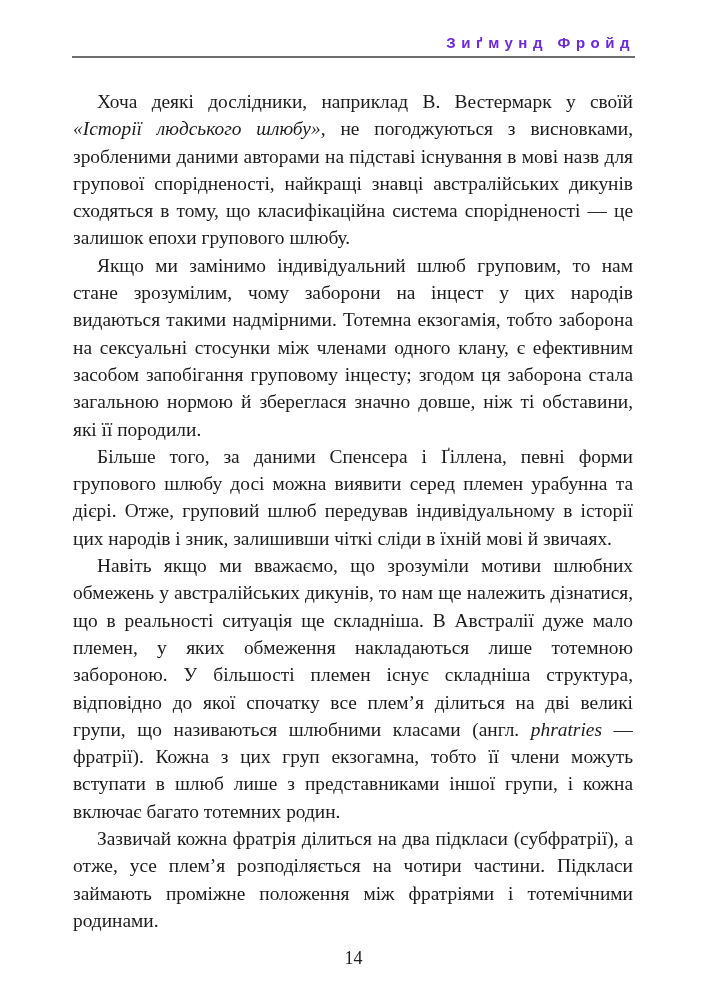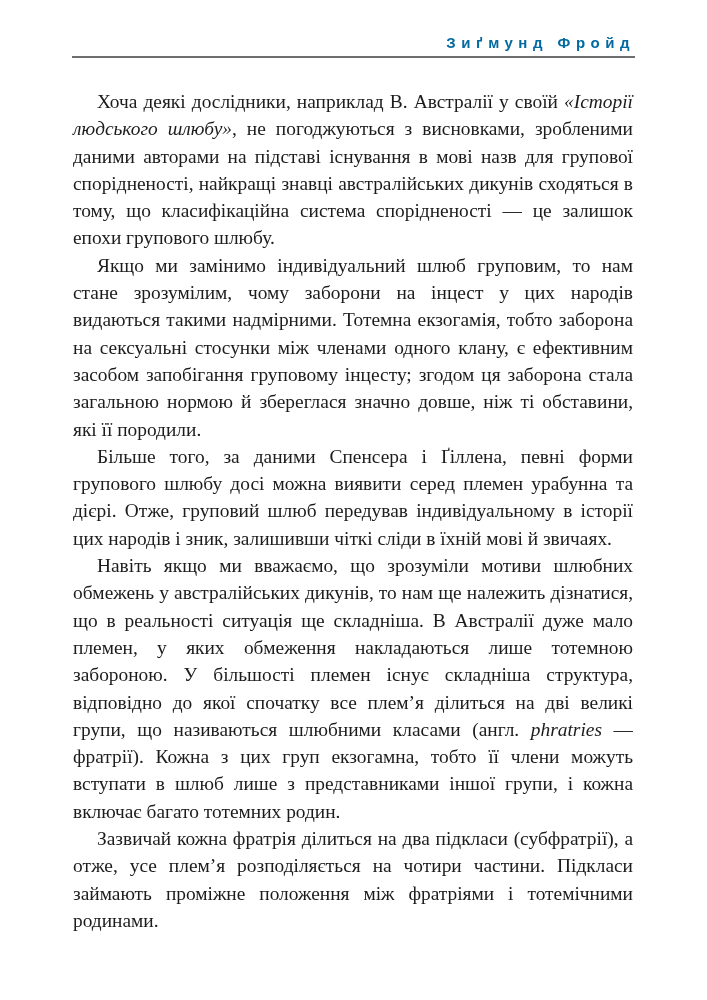--- a/index.html
+++ b/index.html
@@ -4,21 +4,21 @@
   <style>
     html, body { margin: 0; padding: 0; background: #ffffff; }
     body { width: 707px; height: 1000px; position: relative; overflow: hidden; }
     .page { position: absolute; left: 0; top: 0; width: 707px; height: 1000px; background: #ffffff; }
     .running-head {
       position: absolute; left: 72px; width: 563px; top: 30px; height: 26px;
       border-bottom: 2px solid #6e6e6e;
       text-align: right;
       font-family: "Liberation Sans", sans-serif;
       font-weight: bold; font-size: 15px; letter-spacing: 5.5px;
-      color: #0369a1; line-height: 26px;
+      color: #6d28d9; line-height: 26px;
     }
     .body-text {
       position: absolute; left: 73px; top: 88px; width: 560px;
       font-family: "Liberation Serif", serif;
       font-size: 19.4px; line-height: 27.3px; color: #1c1c1c;
       text-align: justify;
     }
     .body-text p { margin: 0; text-indent: 24px; }
     .body-text p.cont { text-indent: 0; }
     .body-text .it { font-style: italic; margin-top: 44px; }
@@ -28,30 +28,31 @@
     }
   </style>
 </head>
 <body>
 
 <div class="page">
   <div class="running-head">Зиґмунд Фройд</div>
 
   <div class="body-text">
     <p>
-      <span>Хоча деякі дослідники, наприклад В. Австралії у своїй </span><span class="it">«Історії людського шлюбу»</span><span>, не погоджуються з висновками, зробленими даними авторами на підставі існування в мові назв для групової спорідненості, найкращі знавці австралійських дикунів сходяться в тому, що класифікаційна система спорідненості — це залишок епохи групового шлюбу.</span>
+      <span>Хоча деякі дослідники, наприклад В. Вестермарк у своїй </span><span class="it">«Історії людського шлюбу»</span><span>, не погоджуються з висновками, зробленими даними авторами на підставі існування в мові назв для групової спорідненості, найкращі знавці австралійських дикунів сходяться в тому, що класифікаційна система спорідненості — це залишок епохи групового шлюбу.</span>
     </p>
     <p>
       <span>Якщо ми замінимо індивідуальний шлюб груповим, то нам стане зрозумілим, чому заборони на інцест у цих народів видаються такими надмірними. Тотемна екзогамія, тобто заборона на сексуальні стосунки між членами одного клану, є ефективним засобом запобігання груповому інцесту; згодом ця заборона стала загальною нормою й збереглася значно довше, ніж ті обставини, які її породили.</span>
     </p>
     <p>
       <span>Більше того, за даними Спенсера і Ґіллена, певні форми групового шлюбу досі можна виявити серед племен урабунна та дієрі. Отже, груповий шлюб передував індивідуальному в історії цих народів і зник, залишивши чіткі сліди в їхній мові й звичаях.</span>
     </p>
     <p>
       <span>Навіть якщо ми вважаємо, що зрозуміли мотиви шлюбних обмежень у австралійських дикунів, то нам ще належить дізнатися, що в реальності ситуація ще складніша. В Австралії дуже мало племен, у яких обмеження накладаються лише тотемною забороною. У більшості племен існує складніша структура, відповідно до якої спочатку все плем’я ділиться на дві великі групи, що називаються шлюбними класами (англ. </span><span class="it">phratries</span><span> — фратрії). Кожна з цих груп екзогамна, тобто її члени можуть вступати в шлюб лише з представниками іншої групи, і кожна включає багато тотемних родин.</span>
     </p>
     <p>
       <span>Зазвичай кожна фратрія ділиться на два підкласи (субфратрії), а отже, усе плем’я розподіляється на чотири частини. Підкласи займають проміжне положення між фратріями і тотемічними родинами.</span>
     </p>
 
   </div>
 
+  <div class="folio">14</div>
 </div>
 
 </body></html>

